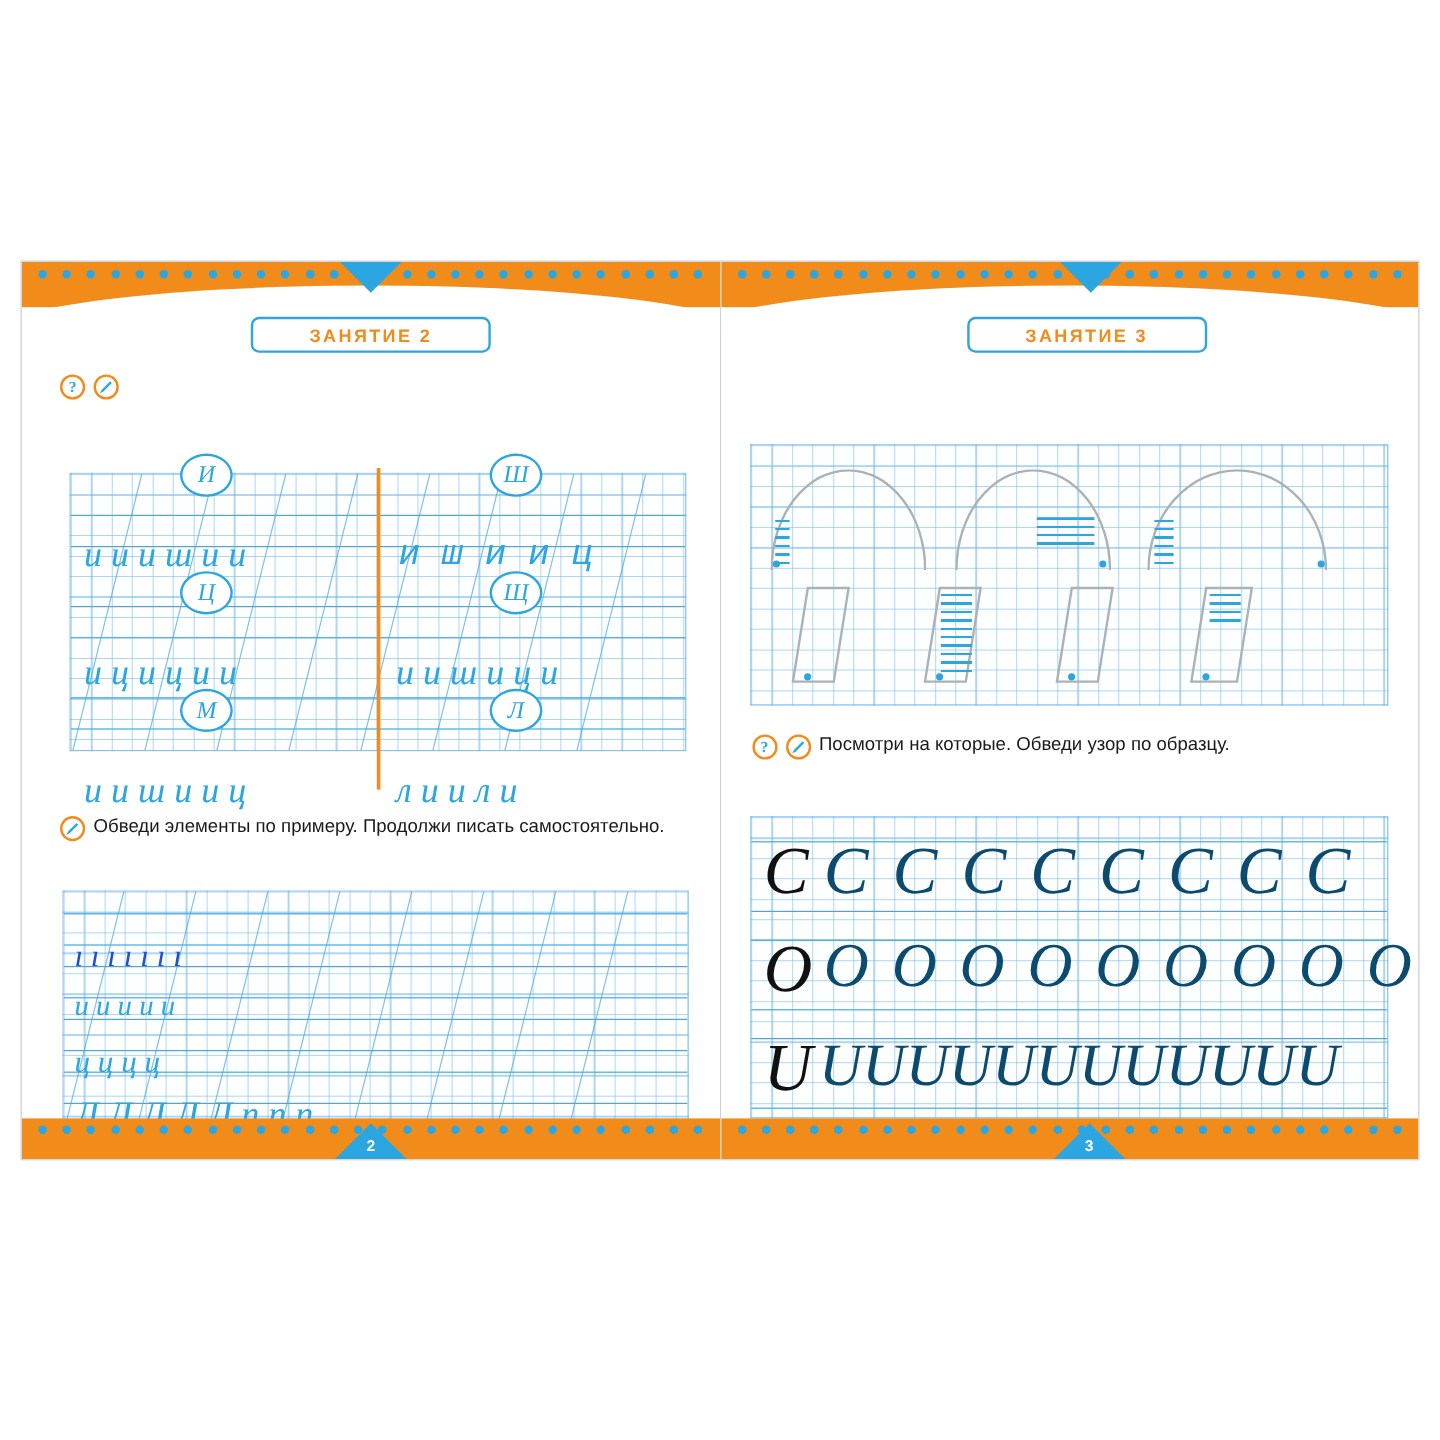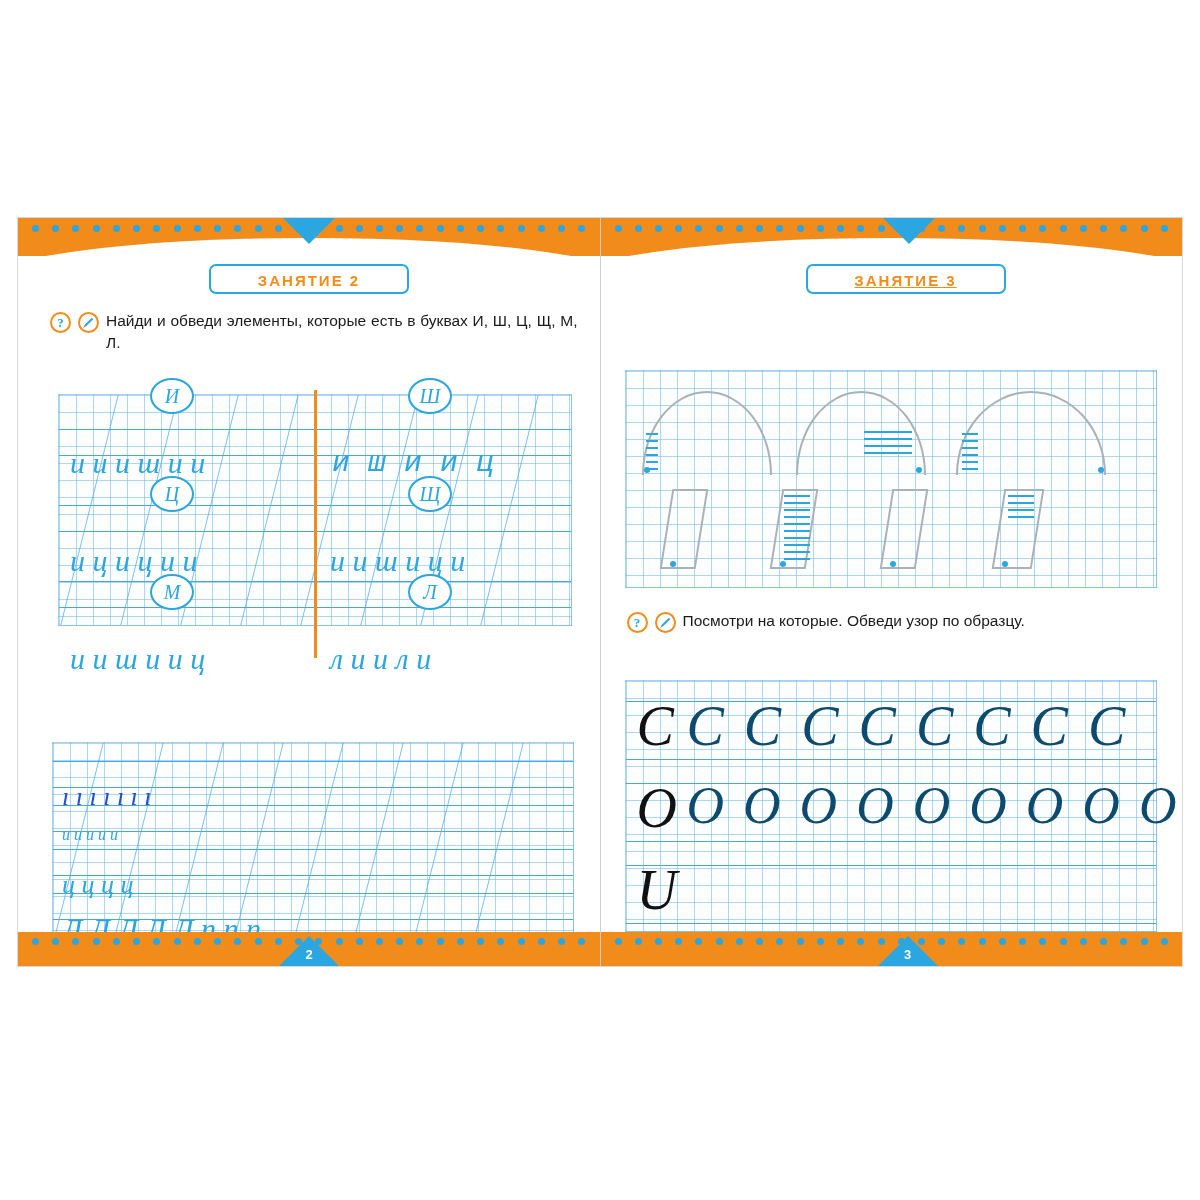--- a/index.html
+++ b/index.html
@@ -331,21 +331,20 @@
       <div class="lesson-pill" style="left:191px; width:200px; box-sizing:border-box;">ЗАНЯТИЕ 2</div>
 
       <div class="task" style="top:92px;">
         <div class="task-head">
           <div class="icon-badge q">?</div>
           <div class="icon-badge pen">
             <svg width="13" height="13" viewBox="0 0 13 13" aria-hidden="true">
               <path d="M1 12 L3 8.6 L9.8 1.8 L11.2 3.2 L4.4 10 Z" fill="#2ba6e0"></path>
             </svg>
           </div>
-          <div class="task-text">Найди и обведи элементы, которые есть в буквах И, Ш, Ц, Щ, М, Л.</div>
         </div>
       </div>
 
       <div class="ruled" style="left:40px; top:176px; width:512px; height:230px;">
         <div class="rule-lines">
           <div class="rline" style="top:34px;"></div>
           <div class="rline" style="top:60px;"></div>
           <div class="rline" style="top:110px;"></div>
           <div class="rline" style="top:136px;"></div>
           <div class="rline" style="top:186px;"></div>
@@ -370,20 +369,30 @@
       <div class="letter-bubble" style="left:132px; top:356px;">М</div>
       <div class="letter-bubble" style="left:390px; top:356px;">Л</div>
 
       <div class="glyph-row" style="left:52px; top:228px;">и и и ш и и</div>
       <div class="glyph-row" style="left:314px; top:228px;font-family:Liberation Mono, monospace;">и ш и и ц</div>
       <div class="glyph-row" style="left:52px; top:326px;">и ц и ц и и</div>
       <div class="glyph-row" style="left:312px; top:326px;">и и ш и ц и</div>
       <div class="glyph-row" style="left:52px; top:424px;">и и ш и и ц</div>
       <div class="glyph-row" style="left:312px; top:424px;">л и и л и</div>
 
+      <div class="task" style="top:460px;">
+        <div class="task-head">
+          <div class="icon-badge pen">
+            <svg width="13" height="13" viewBox="0 0 13 13" aria-hidden="true">
+              <path d="M1 12 L3 8.6 L9.8 1.8 L11.2 3.2 L4.4 10 Z" fill="#2ba6e0"></path>
+            </svg>
+          </div>
+          <div class="task-text">Обведи элементы по примеру. Продолжи писать самостоятельно.</div>
+        </div>
+      </div>
 
       <div class="ruled" style="left:34px; top:524px; width:520px; height:190px;">
         <div class="rule-lines">
           <div class="rline" style="top:18px;"></div>
           <div class="rline" style="top:44px;"></div>
           <div class="rline" style="top:62px;"></div>
           <div class="rline" style="top:88px;"></div>
           <div class="rline" style="top:106px;"></div>
           <div class="rline" style="top:132px;"></div>
           <div class="rline" style="top:150px;"></div>
@@ -393,21 +402,21 @@
           <div class="slant" style="left:146px;"></div>
           <div class="slant" style="left:206px;"></div>
           <div class="slant" style="left:266px;"></div>
           <div class="slant" style="left:326px;"></div>
           <div class="slant" style="left:386px;"></div>
           <div class="slant" style="left:446px;"></div>
         </div>
       </div>
 
       <div class="glyph-row dark" style="left:44px; top:564px; font-size:26px;">ı ı ı ı ı ı ı</div>
-      <div class="glyph-row" style="left:44px; top:608px; font-size:16px;">и и и и и</div>
+      <div class="glyph-row" style="left:44px; top:608px; font-size:24px;">и и и и и</div>
       <div class="glyph-row" style="left:44px; top:652px; font-size:26px;">ц ц ц ц</div>
       <div class="glyph-row" style="left:44px; top:694px; font-size:30px;">Л Л Л Л Л     п п п</div>
 
       <div class="band bottom">
         <div class="band-dots">
           <i></i>
             <i></i>
             <i></i>
             <i></i>
             <i></i>
@@ -470,21 +479,21 @@
             <i></i>
             <i></i>
             <i></i>
             <i></i>
             <i></i>
         </div>
       </div>
       <div class="notch"></div>
       <div class="tri-down" style="left:282px;"></div>
 
-      <div class="lesson-pill" style="left:205px; width:200px; box-sizing:border-box;text-decoration:underline;">ЗАНЯТИЕ 3</div>
+      <div class="lesson-pill" style="left:205px; width:200px; box-sizing:border-box;">ЗАНЯТИЕ 3</div>
 
 
       <div class="ruled" style="left:24px; top:152px; width:530px; height:216px;">
 
         <div class="arch" style="left:16px; top:20px; width:130px; height:84px;"></div>
         <div class="arch" style="left:170px; top:20px; width:130px; height:84px;"></div>
         <div class="arch" style="left:330px; top:20px; width:150px; height:84px;"></div>
 
         <div class="hatch" style="left:20px; top:62px; width:12px; height:40px;"></div>
         <div class="hatch" style="left:238px; top:60px; width:48px; height:24px;"></div>
@@ -531,20 +540,21 @@
         </div>
       </div>
 
       <div class="loops dark" style="left:36px; top:476px; font-size:56px;">C</div>
       <div class="loops grey" style="left:86px; top:476px; font-size:56px;">C C C C C C C C</div>
 
       <div class="loops dark" style="left:36px; top:558px; font-size:56px;">O</div>
       <div class="loops grey" style="left:86px; top:558px; font-size:52px;">O O O O O O O O O O</div>
 
       <div class="loops dark" style="left:36px; top:640px; font-size:56px;">U</div>
+      <div class="loops grey" style="left:82px; top:640px; font-size:50px; letter-spacing:0px;">UUUUUUUUUUUU</div>
 
       <div class="band bottom">
         <div class="band-dots">
           <i></i>
             <i></i>
             <i></i>
             <i></i>
             <i></i>
             <i></i>
             <i></i>

